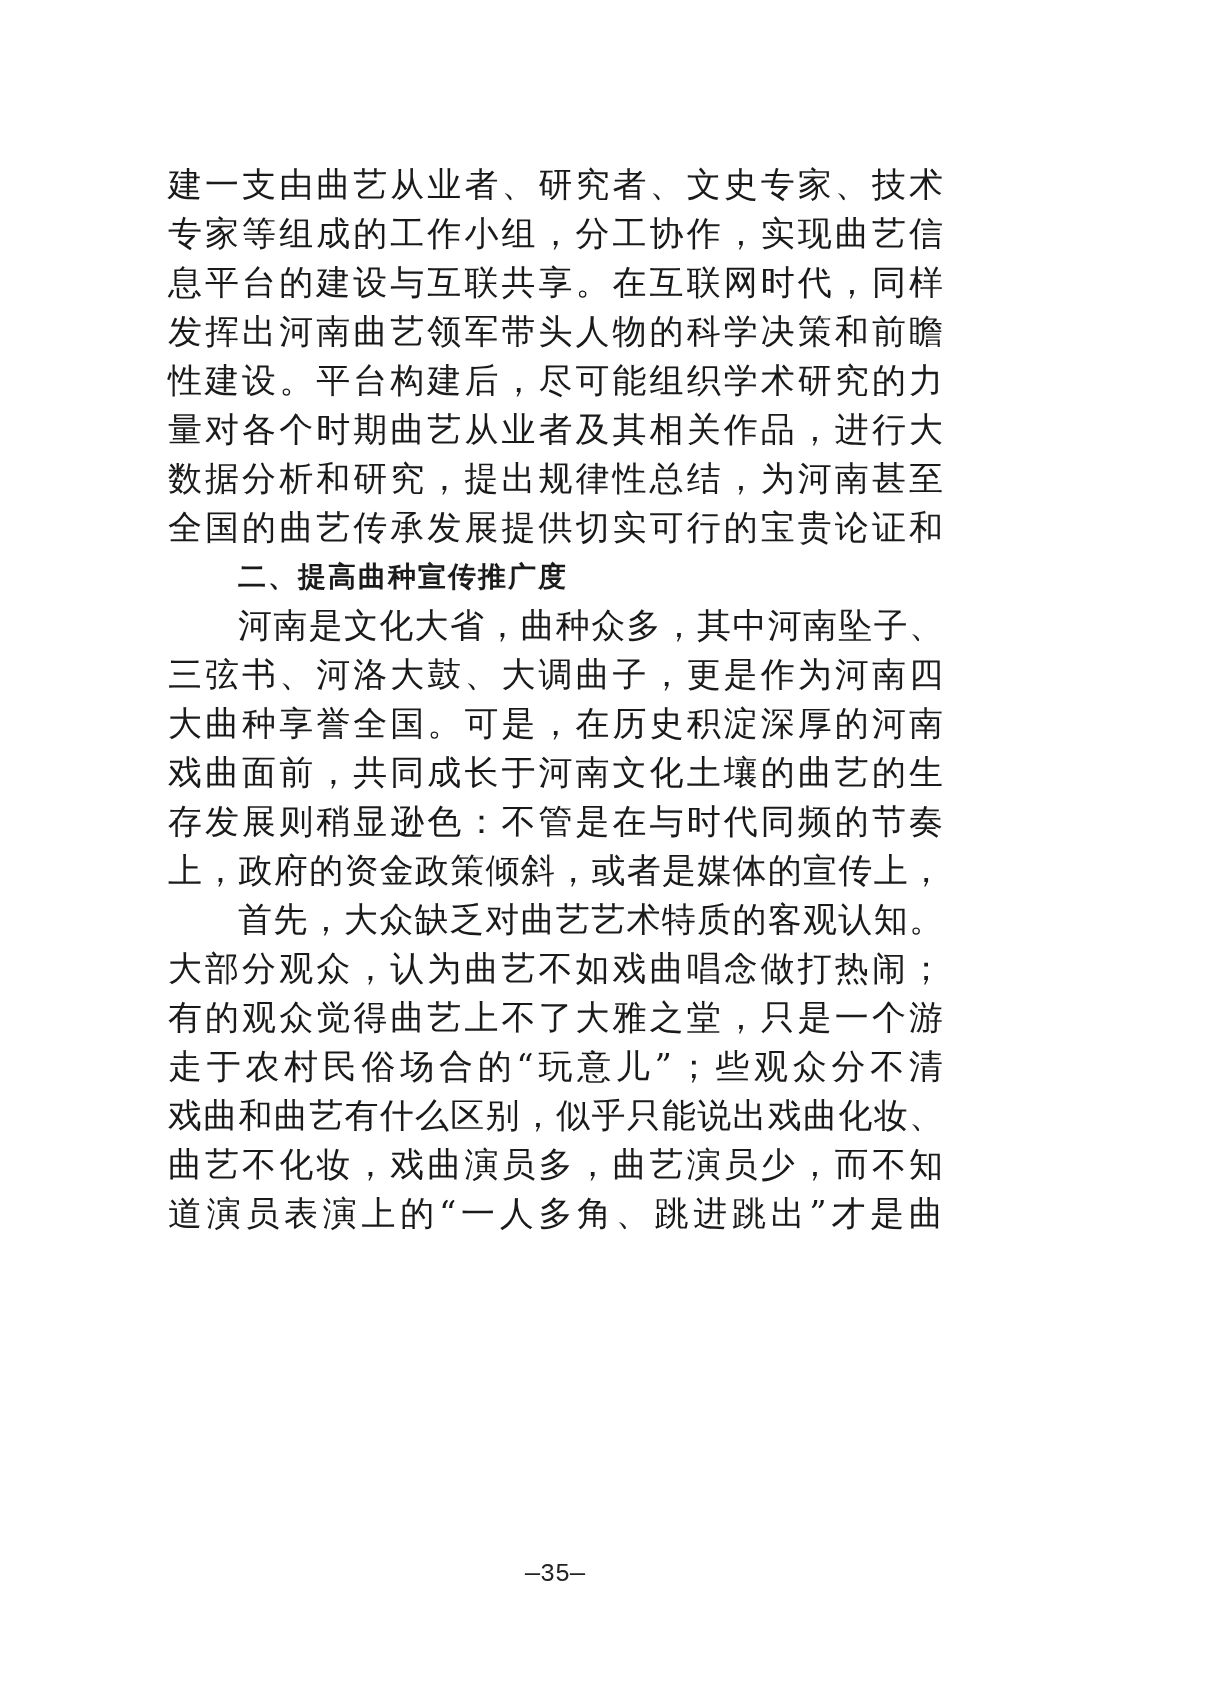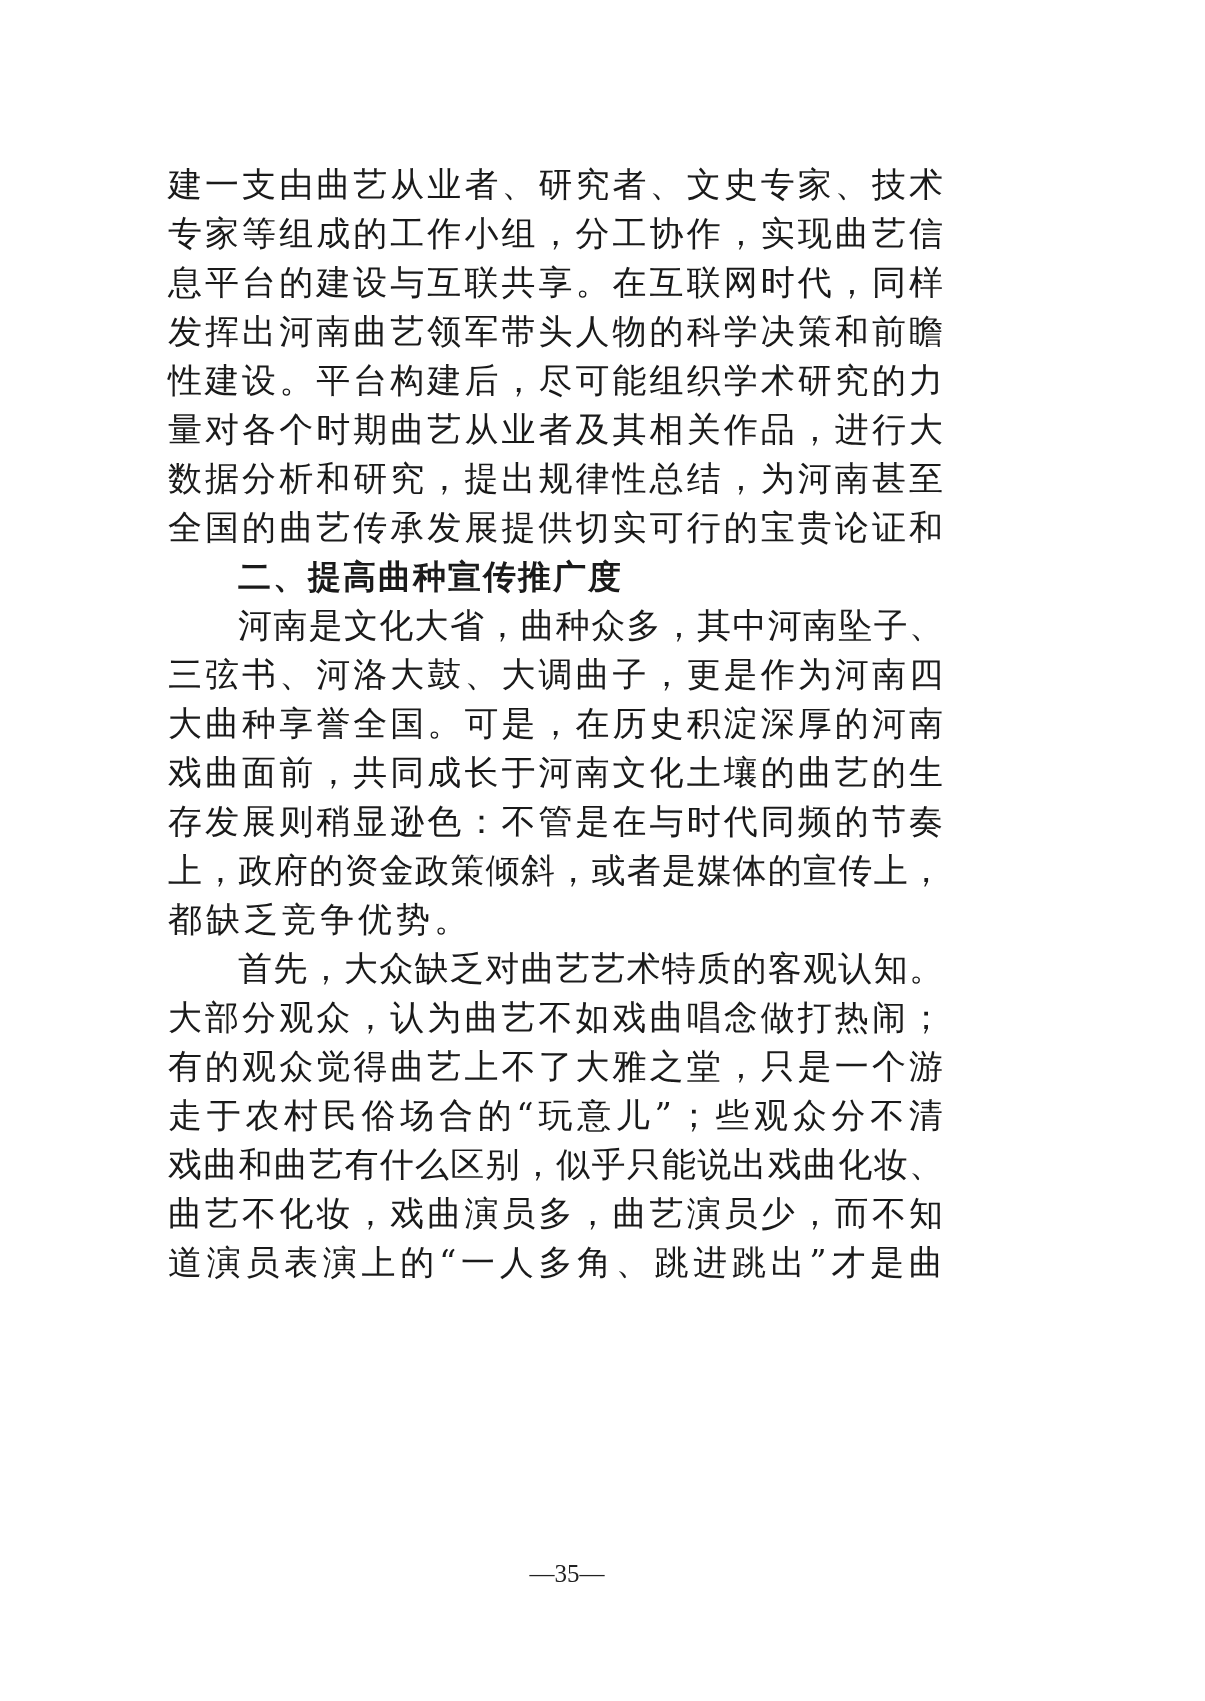--- a/index.html
+++ b/index.html
@@ -36,35 +36,35 @@
     text-align-last: left;
     letter-spacing: 4px;
   }
   .line.indent {
     padding-left: 70px;
   }
   .heading {
     display: block;
     height: 49px;
     line-height: 49px;
-    font-size: 33px;
+    font-size: 28px;
     font-weight: bold;
     font-family: "DejaVu Sans", "Liberation Sans", sans-serif;
     padding-left: 70px;
     letter-spacing: 2px;
     white-space: nowrap;
   }
   .page-number {
     position: absolute;
-    left: 12px;
+    left: 0;
     width: 1110px;
     top: 1560px;
     text-align: center;
     font-size: 25px;
-    font-family: Liberation Serif, serif;
+    font-family: Liberation Mono, monospace;
     color: #222;
   }
 </style>
 </head>
 <body>
 
 <div class="page">
 
   <div>
     <span class="line" style="display: flex; justify-content: space-between;">
@@ -387,21 +387,20 @@
         <span>者</span>
         <span>是</span>
         <span>媒</span>
         <span>体</span>
         <span>的</span>
         <span>宣</span>
         <span>传</span>
         <span>上</span>
         <span>，</span>
       </span>
-    <span class="line last">都缺乏竞争优势。</span>
   </div>
 
   <div>
     <span class="line indent" style="display: flex; justify-content: space-between;">
         <span>首</span>
         <span>先</span>
         <span>，</span>
         <span>大</span>
         <span>众</span>
         <span>缺</span>

